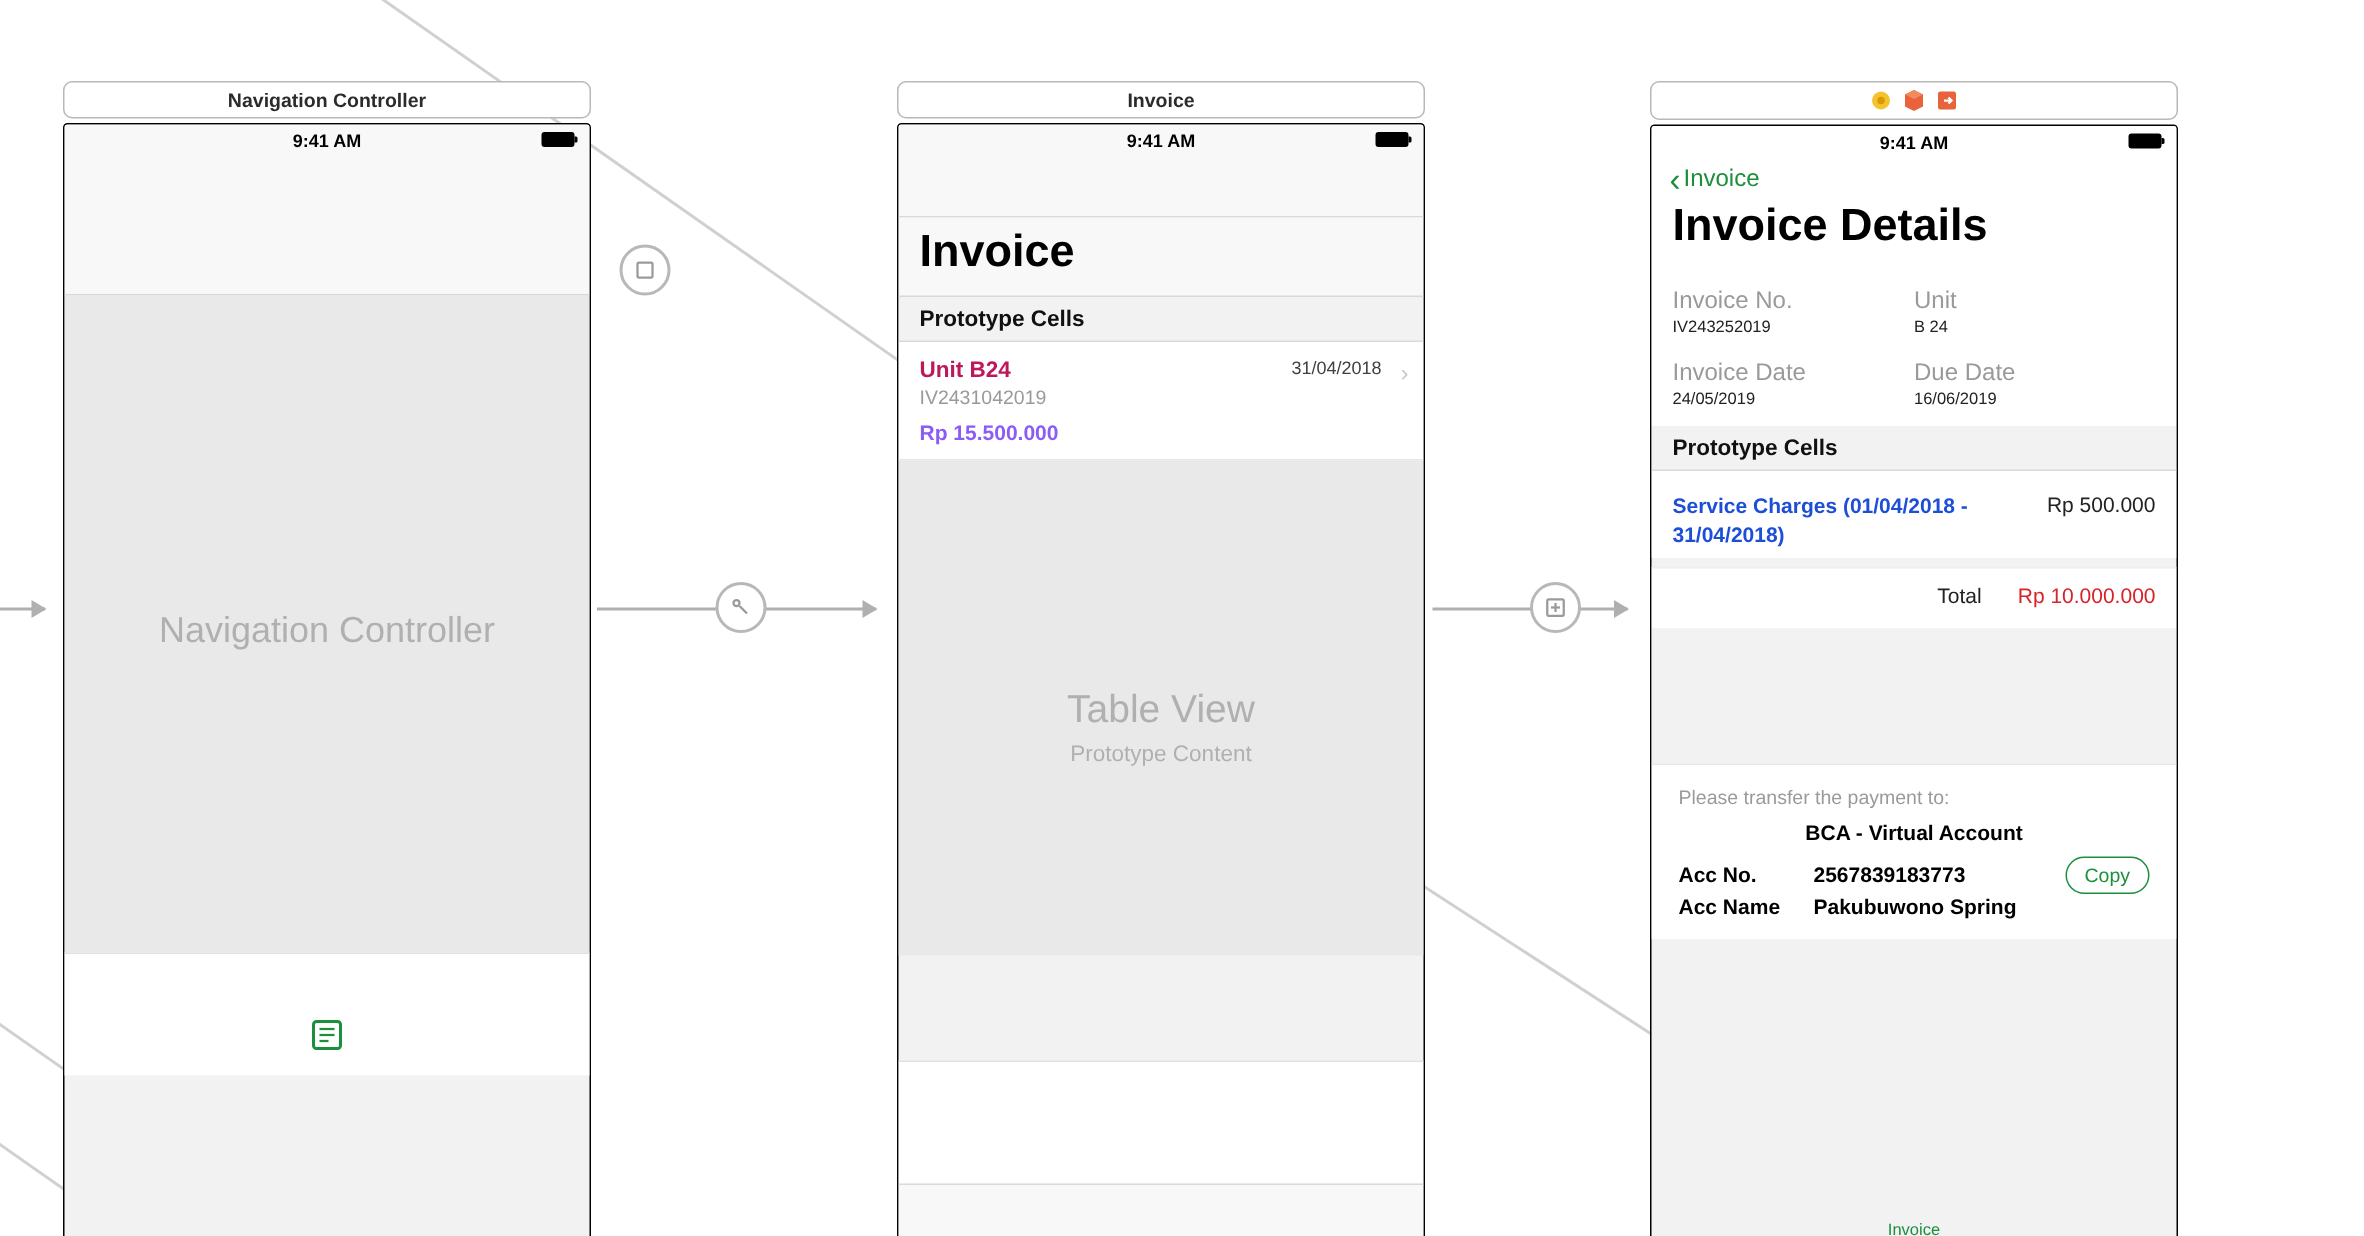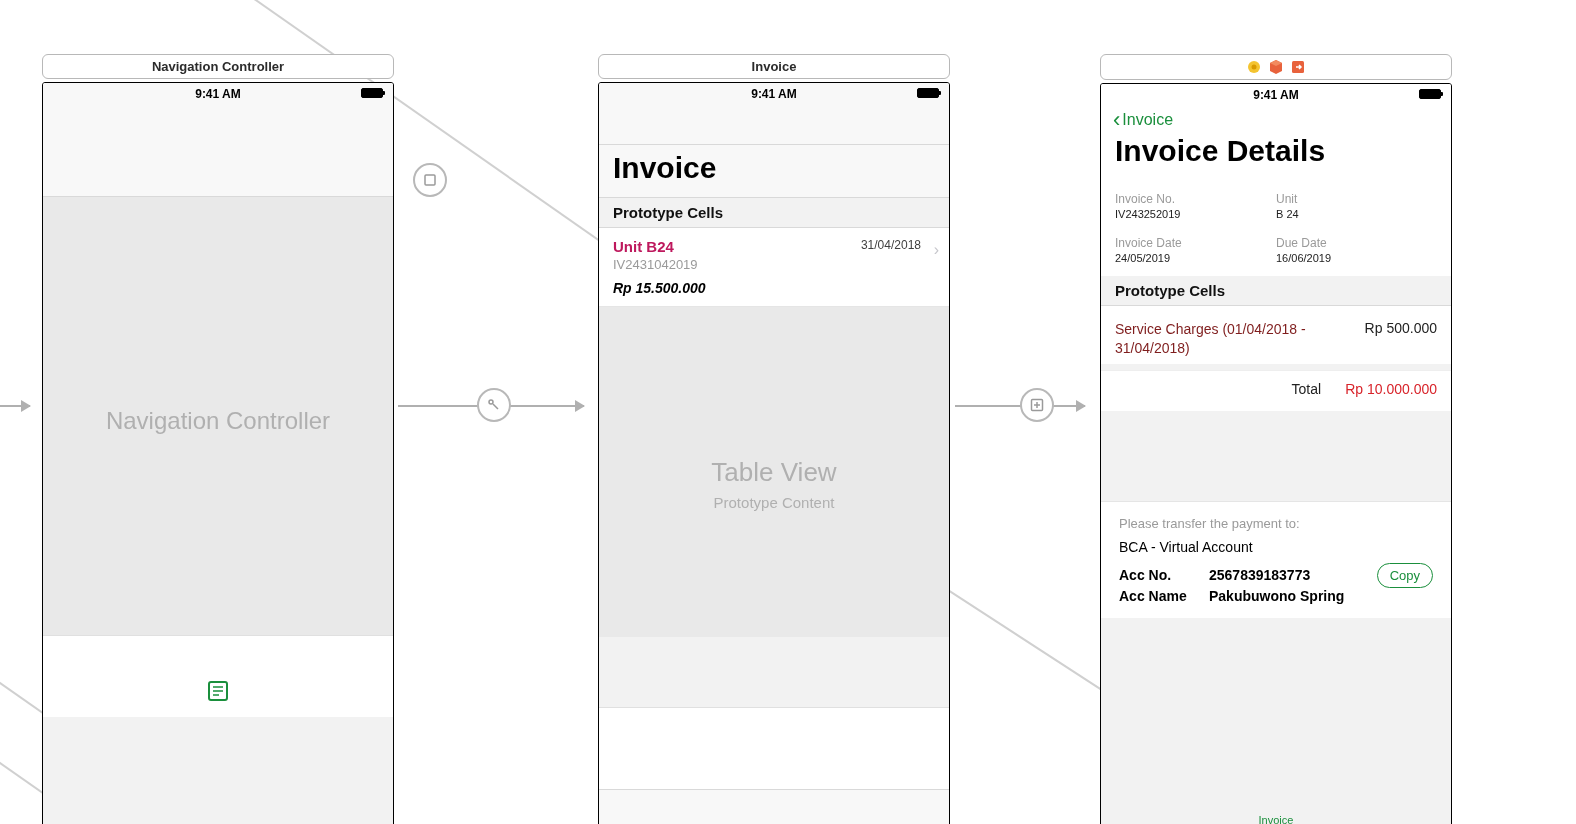--- a/index.html
+++ b/index.html
@@ -126,21 +126,21 @@
     border-bottom: 1px solid #e5e5e5;
     position: relative;
   }
   .cell-row {
     display: flex;
     justify-content: space-between;
     align-items: flex-start;
   }
   .cell-title { font-size: 15px; font-weight: 600; color: #be185d; }
   .cell-sub { font-size: 13px; color: #9a9a9a; margin-top: 2px; }
-  .cell-price { font-size: 14px; font-weight: 600; color: #000000; margin-top: 8px; font-style: italic; }
+  .cell-price { font-size: 14px; font-weight: 600; color: #8b5cf6; margin-top: 8px; }
   .cell-date { font-size: 12px; color: #404040; margin-right: 14px; }
   .disclosure {
     position: absolute;
     right: 10px;
     top: 13px;
     color: #c7c7cc;
     font-size: 16px;
   }
   .placeholder {
     text-align: center;
@@ -174,51 +174,51 @@
     align-items: center;
     justify-content: center;
   }
   .field-grid {
     background: #fff;
     padding: 12px 14px;
     display: grid;
     grid-template-columns: 1fr 1fr;
     row-gap: 16px;
   }
-  .field-label { font-size: 12px; color: #9a9a9a; }
+  .field-label { font-size: 16px; color: #9a9a9a; }
   .field-value { font-size: 11px; color: #222; margin-top: 2px; }
   .charge-row {
     background: #fff;
     padding: 14px 14px 6px 14px;
     display: flex;
     justify-content: space-between;
     font-size: 14px;
   }
-  .charge-desc { color: #7f1d1d; max-width: 200px; line-height: 1.35; }
+  .charge-desc { color: #1d4ed8; max-width: 200px; line-height: 1.35; font-weight: bold; }
   .charge-amount { color: #222; }
   .total-row {
     background: #fff;
     padding: 10px 14px 14px 14px;
     display: flex;
     justify-content: flex-end;
     gap: 24px;
     font-size: 14px;
     border-top: 1px solid #eee;
     margin-top: 6px;
   }
   .total-row .total-label { color: #222; }
   .total-row .total-amount { color: #d8232a; font-weight: 500; }
   .gap { height: 90px; background: #f2f2f2; }
   .payment-box {
     background: #fff;
     padding: 14px 18px;
     border-top: 1px solid #e5e5e5;
   }
   .payment-box .pay-intro { font-size: 13px; color: #9a9a9a; margin-bottom: 8px; }
-  .payment-box .pay-bank { font-size: 14px; font-weight: 400; color: #000; margin-bottom: 8px; }
+  .payment-box .pay-bank { font-size: 14px; font-weight: 700; color: #000; margin-bottom: 8px; text-align: center; }
   .pay-kv {
     display: grid;
     grid-template-columns: 90px 1fr 70px;
     font-size: 14px;
     font-weight: 600;
     color: #000;
     align-items: center;
   }
   .copy-btn {
     border: 1px solid #1a8f3c;

